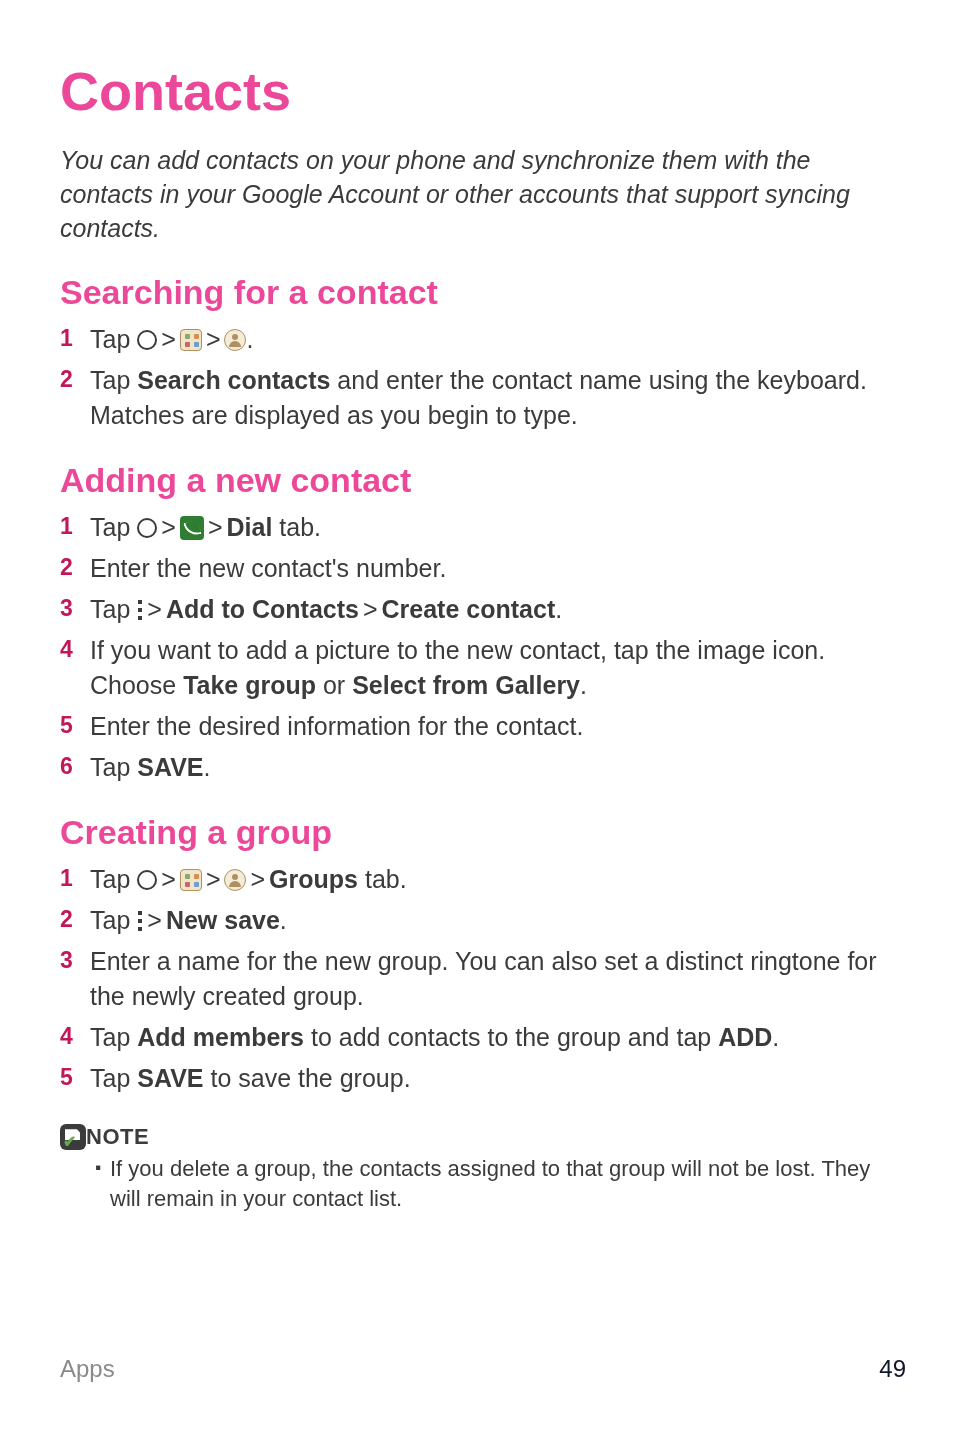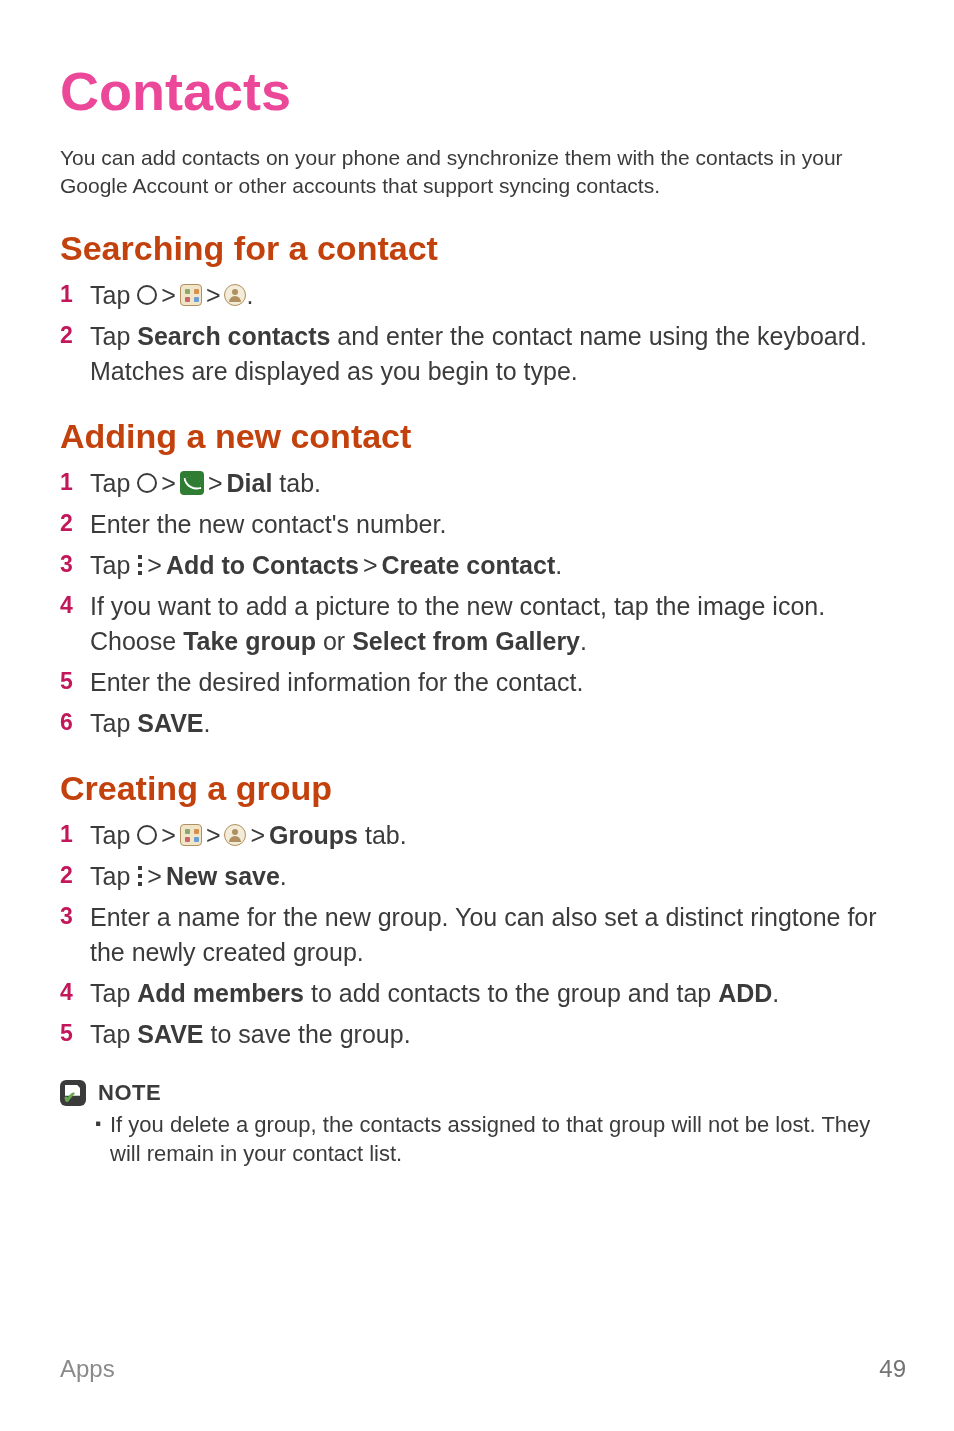--- a/index.html
+++ b/index.html
@@ -11,26 +11,27 @@
     position: relative;
     padding: 60px 60px 0 60px;
   }
   h1.page-title {
     color: #ec4899;
     font-size: 54px;
     font-weight: 700;
     margin-bottom: 22px;
   }
   p.intro {
-    font-size: 21px;
+    font-size: 25px;
     line-height: 1.35;
     margin-bottom: 28px;
+    font-style: italic;
   }
   h2.section {
-    color: #c2410c;
+    color: #ec4899;
     font-size: 34px;
     font-weight: 600;
     margin-top: 12px;
     margin-bottom: 10px;
   }
   ol.steps {
     list-style: none;
     counter-reset: step;
     margin-bottom: 28px;
   }
@@ -127,21 +128,21 @@
     position:absolute;
     left:1px; top:1px;
     width:4px; height:4px;
     background:#3b3b3b;
     box-shadow: 0 8px 0 #3b3b3b, 0 16px 0 #3b3b3b;
   }
   .note-box { margin-top: 8px; }
   .note-hdr {
     display:flex;
     align-items:center;
-    gap:12px;
+    gap:0;
   }
   .note-label {
     font-weight:700;
     font-size:22px;
     letter-spacing:0.5px;
   }
   .icon-note {
     width:26px; height:26px;
     background:#3b3b3b;
     border-radius:6px;
@@ -183,21 +184,21 @@
   }
   .footer {
     position:absolute;
     bottom:48px;
     left:60px; right:48px;
     display:flex;
     justify-content:space-between;
     color:#8a8a8a;
     font-size:24px;
   }
-  .footer .pageno { color:#737373;margin-left:39px; }
+  .footer .pageno { color:#0f172a;margin-left:39px; }
 </style>
 </head>
 <body>
 
 <h1 class="page-title">Contacts</h1>
 
 <p class="intro">You can add contacts on your phone and synchronize them with the contacts in your Google Account or other accounts that support syncing contacts.</p>
 
 <h2 class="section">Searching for a contact</h2>
 <ol class="steps">

